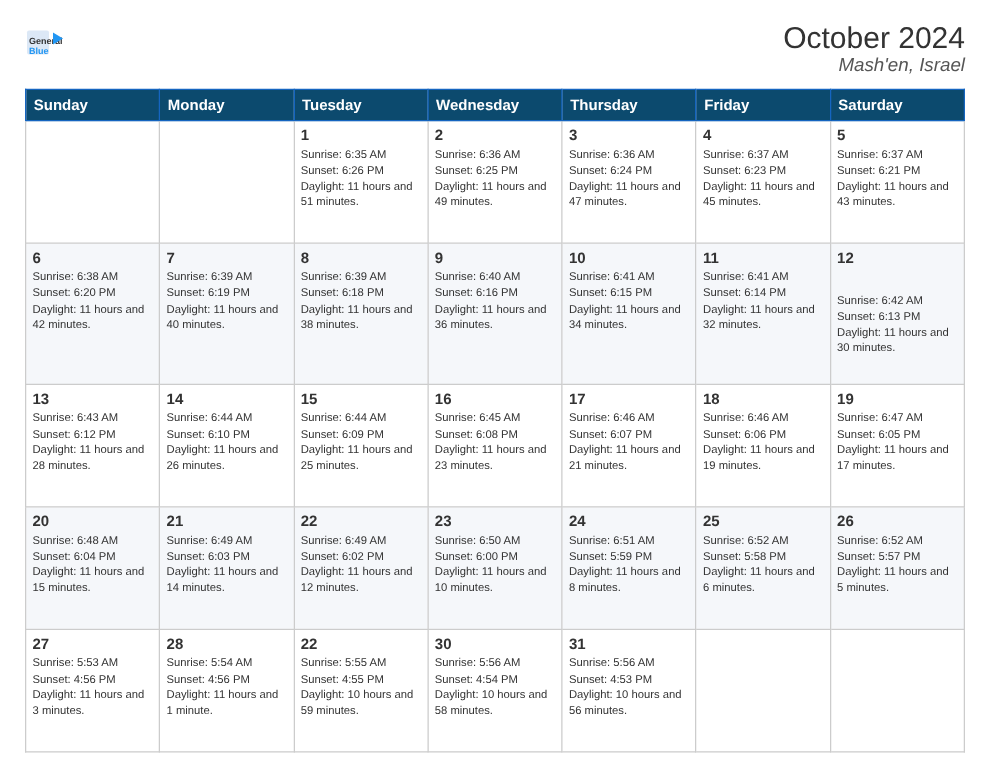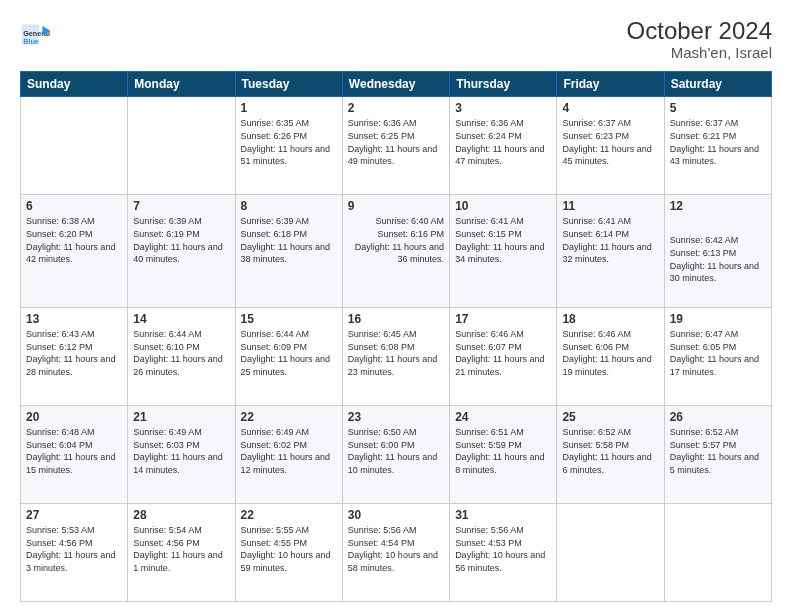--- a/index.html
+++ b/index.html
@@ -37,20 +37,21 @@
     }
     .month-title {
       font-size: 24px;
       font-weight: 300;
       color: #333;
       line-height: 1.1;
     }
     .location-title {
       font-size: 15px;
       color: #555;
+      font-style: italic;
     }
     .calendar-table {
       width: 100%;
       border-collapse: collapse;
       flex: 1;
     }
     .calendar-table thead tr th {
       background-color: #0c4a6e;
       color: #fff;
       font-size: 12px;
@@ -166,21 +167,21 @@
 Daylight: 11 hours and 40 minutes.</div>
           </td>
           <td>
             <span class="day-num">8</span>
             <div class="day-info" style="white-space: pre-line;">Sunrise: 6:39 AM
 Sunset: 6:18 PM
 Daylight: 11 hours and 38 minutes.</div>
           </td>
           <td>
             <span class="day-num">9</span>
-            <div class="day-info" style="white-space: pre-line; text-align: right;">Sunrise: 6:40 AM
+            <div class="day-info" style="white-space: pre-line;">Sunrise: 6:40 AM
 Sunset: 6:16 PM
 Daylight: 11 hours and 36 minutes.</div>
           </td>
           <td>
             <span class="day-num">10</span>
             <div class="day-info" style="white-space: pre-line;">Sunrise: 6:41 AM
 Sunset: 6:15 PM
 Daylight: 11 hours and 34 minutes.</div>
           </td>
           <td>

